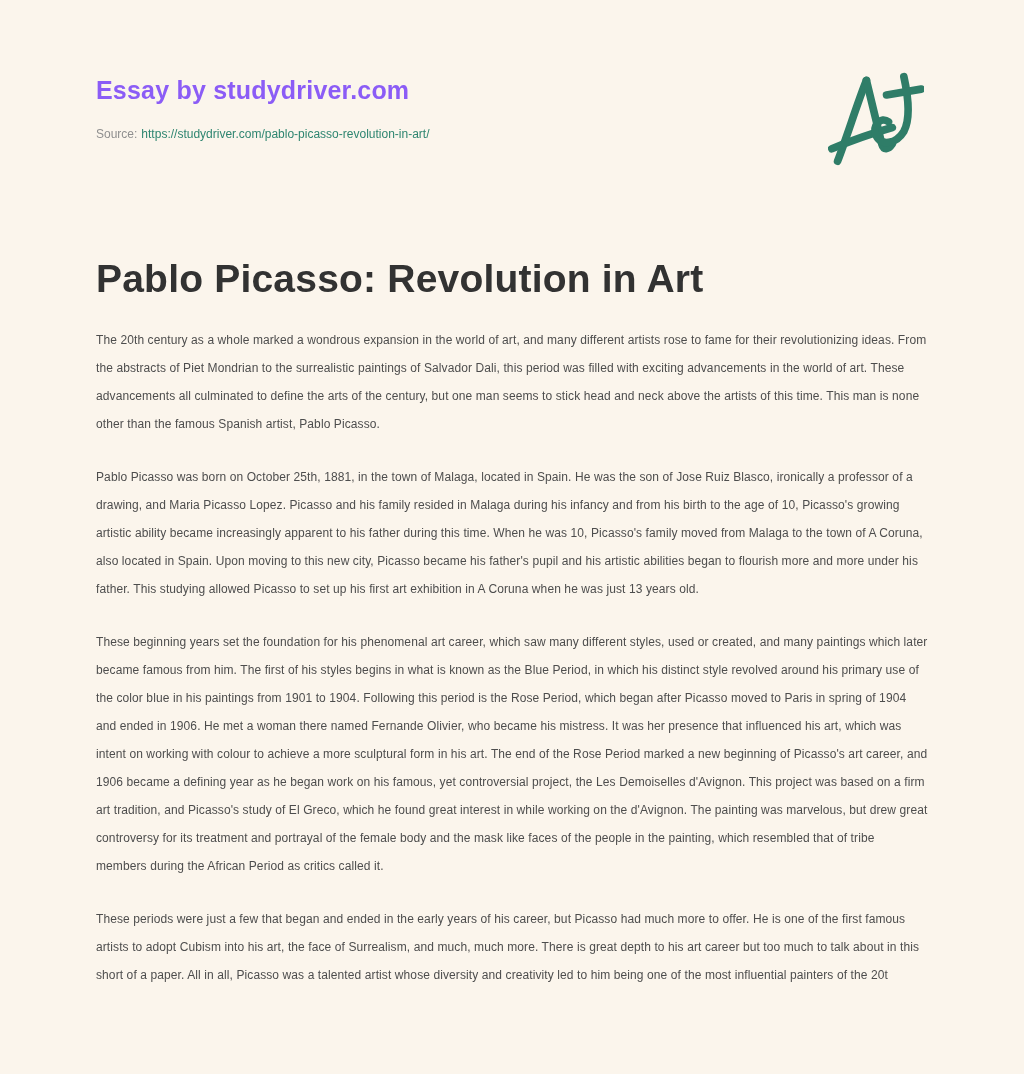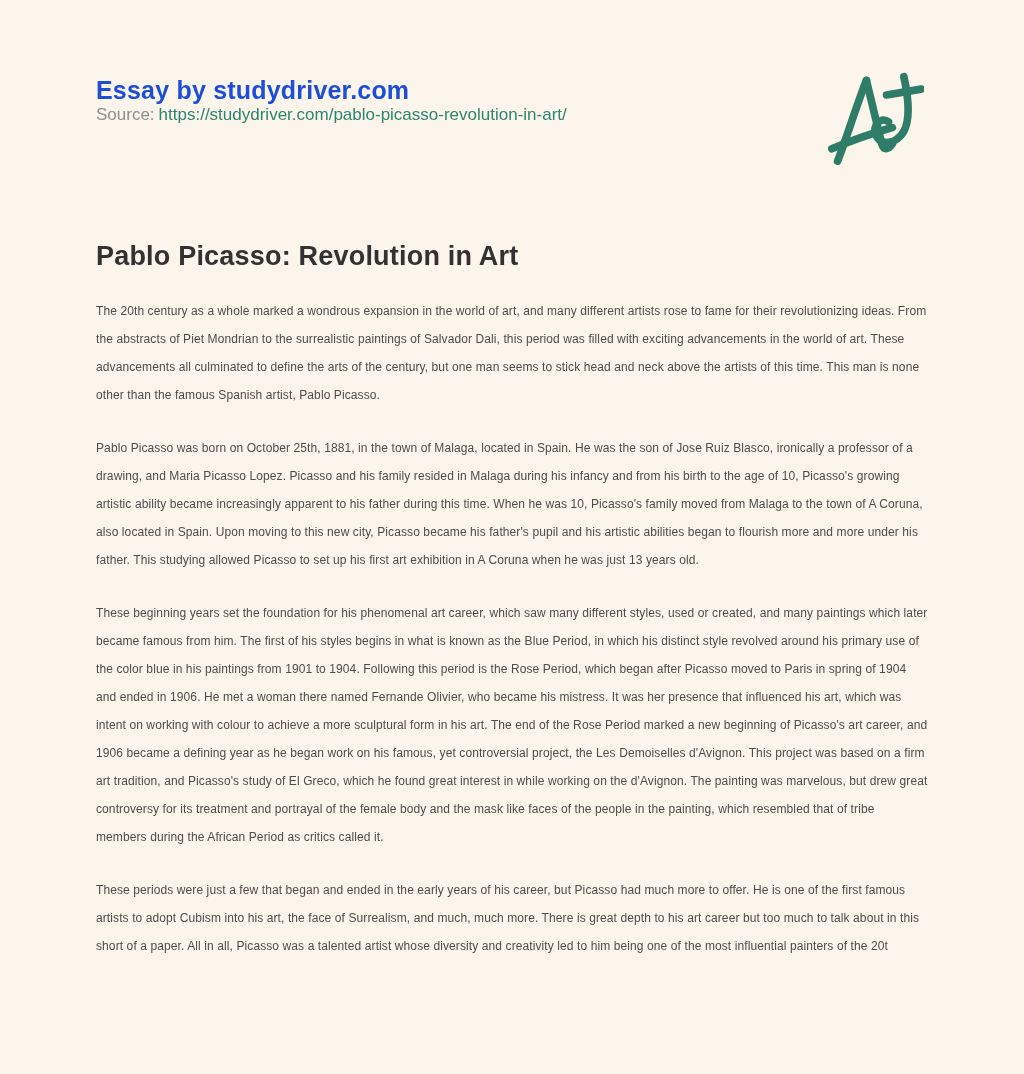--- a/index.html
+++ b/index.html
@@ -17,42 +17,43 @@
     box-sizing: border-box;
   }
   .content {
     position: relative;
     padding: 0 96px;
   }
   .byline {
     padding-top: 76px;
     font-size: 25px;
     font-weight: 700;
-    color: #1d4ed8;
+    color: #8b5cf6;
     letter-spacing: 0.2px;
   }
   .source-line {
-    font-size: 17px;
+    margin-top: 22px;
+    font-size: 12px;
     color: #8F8F8F;
   }
   .source-link {
     color: #2E8570;
     text-decoration: none;
     margin-left: 4px;
   }
   .logo {
     position: absolute;
     top: 66px;
     right: 100px;
     width: 96px;
     height: 102px;
   }
   .article-title {
     margin: 116px 0 0 0;
-    font-size: 27px;
+    font-size: 39px;
     font-weight: 700;
     color: #323232;
     letter-spacing: 0.2px;
   }
   .essay p {
     margin: 25px 0 0 0;
     font-size: 12px;
     line-height: 28px;
     color: #4D4D4D;
     letter-spacing: 0.1px;

